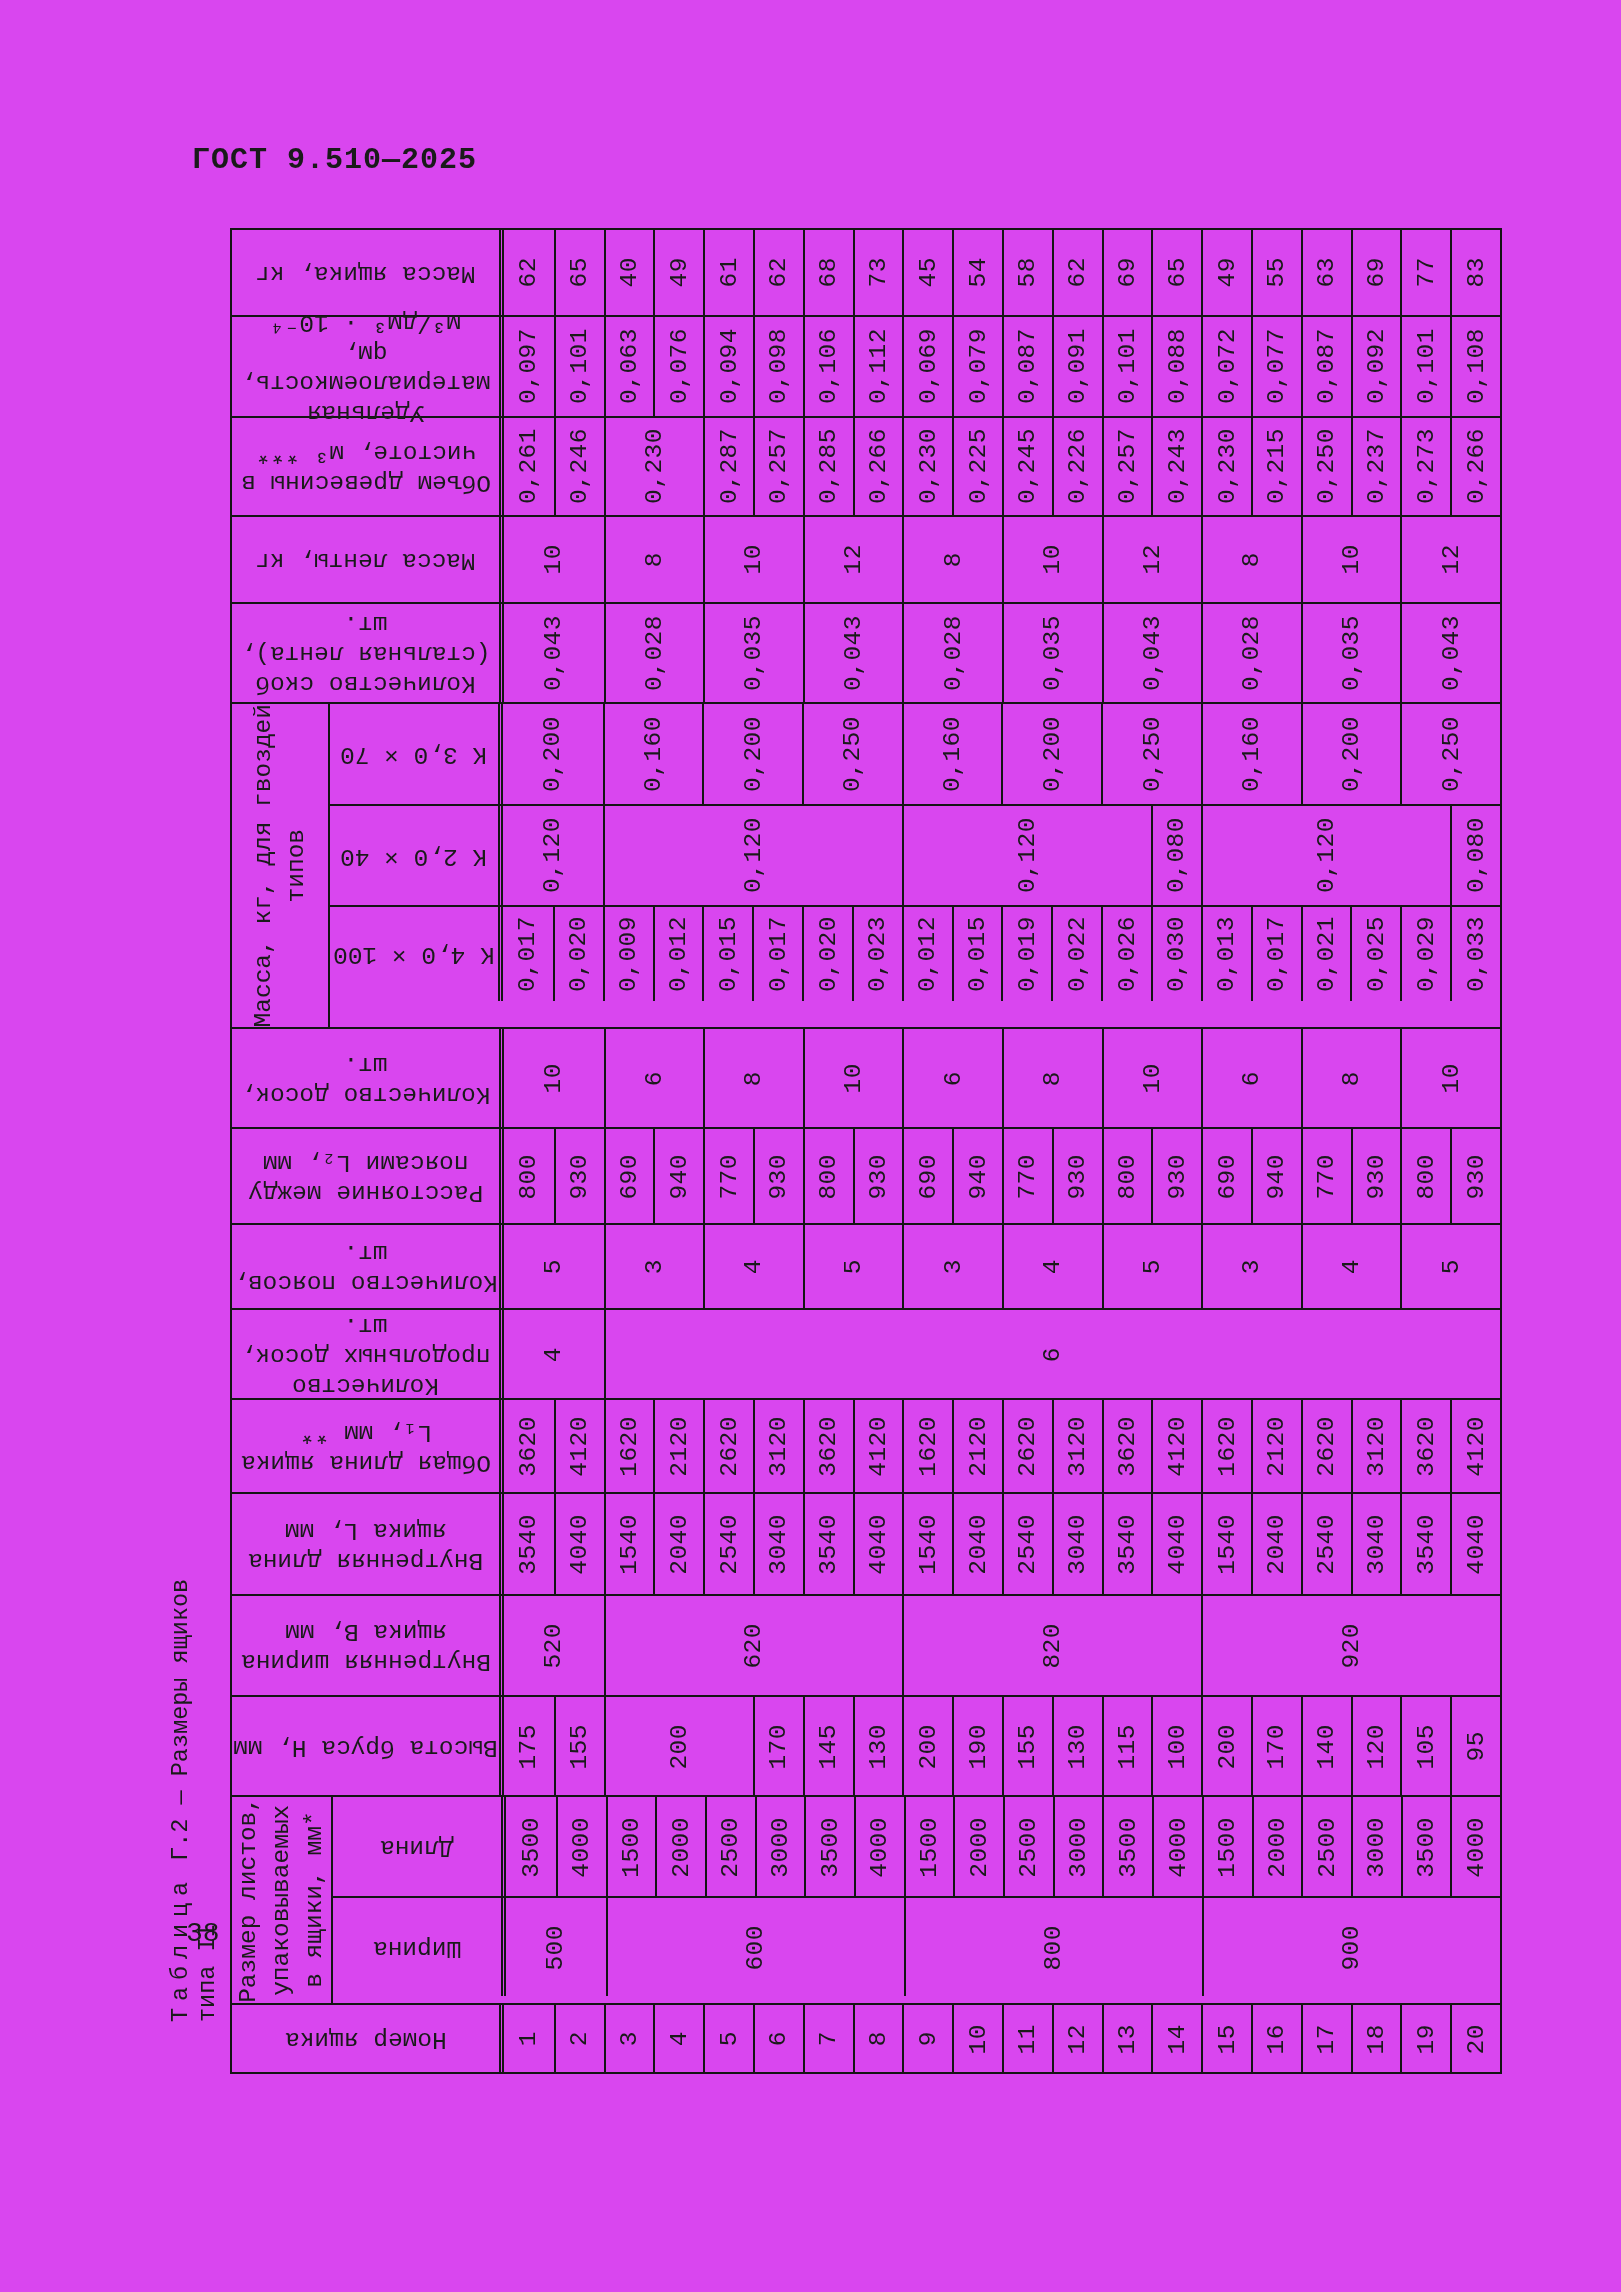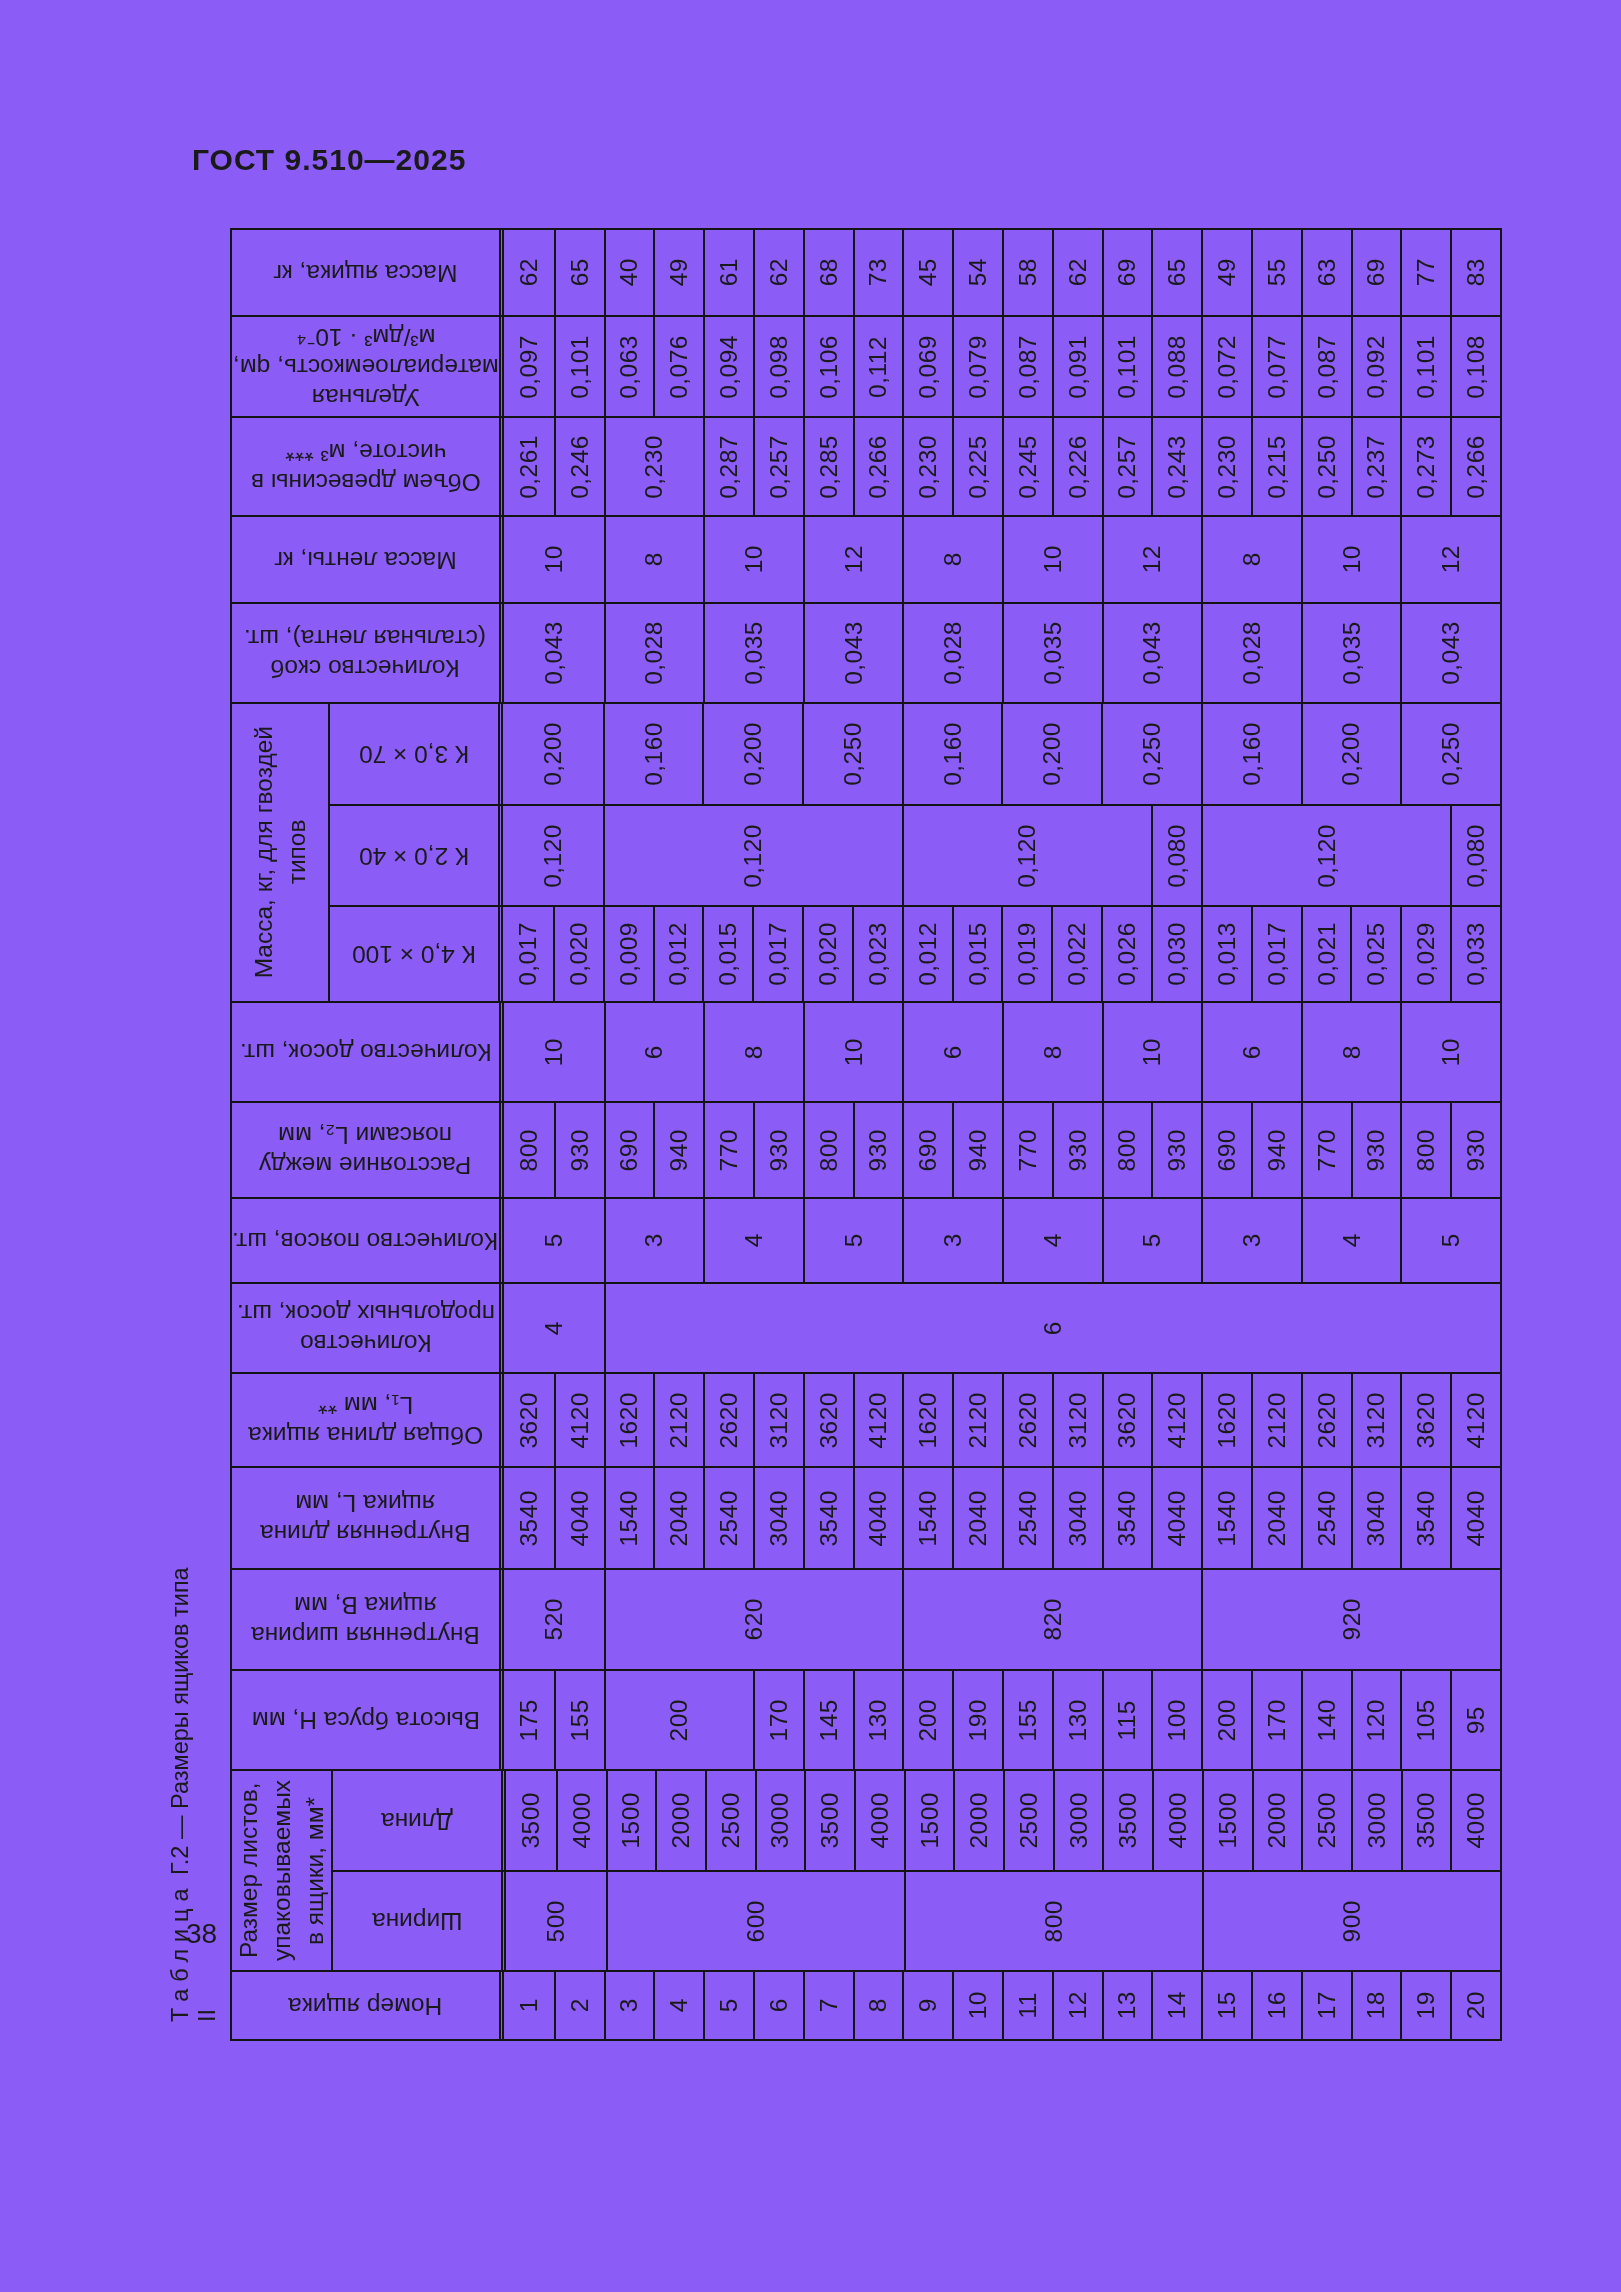--- a/index.html
+++ b/index.html
@@ -1,17 +1,17 @@
 <!DOCTYPE html>
 <html><head>
 <meta charset="utf-8">
 <style>
   html,body{margin:0;padding:0;background:#e8e8e8;}
-  #page{position:relative;width:1621px;height:2293px;background:#8b5cf6;
-        font-family:Liberation Sans, sans-serif;color:#1a1a1a;overflow:hidden;}
+  #page{position:relative;width:1621px;height:2293px;background:#d946ef;
+        font-family:Liberation Mono, monospace;color:#1a1a1a;overflow:hidden;}
   .doc-header{position:absolute;left:192px;top:143px;font-size:30px;font-weight:bold;letter-spacing:1px;}
   .page-number{position:absolute;left:186px;top:1918px;font-size:28px;}
   
   .vt{writing-mode:vertical-rl;transform:rotate(180deg);}
   .table-title{position:absolute;left:174px;top:1555px;height:467px;width:39px;
                display:flex;align-items:center;justify-content:center;font-size:23.5px;}
   .table-title .word{letter-spacing:6.9px;}
   .tbl{position:absolute;left:230px;top:228px;width:1272px;border:2.9px solid #141414;box-sizing:border-box;}
   .band{box-sizing:border-box;}
   .band + .band{border-top:2px solid #141414;}

